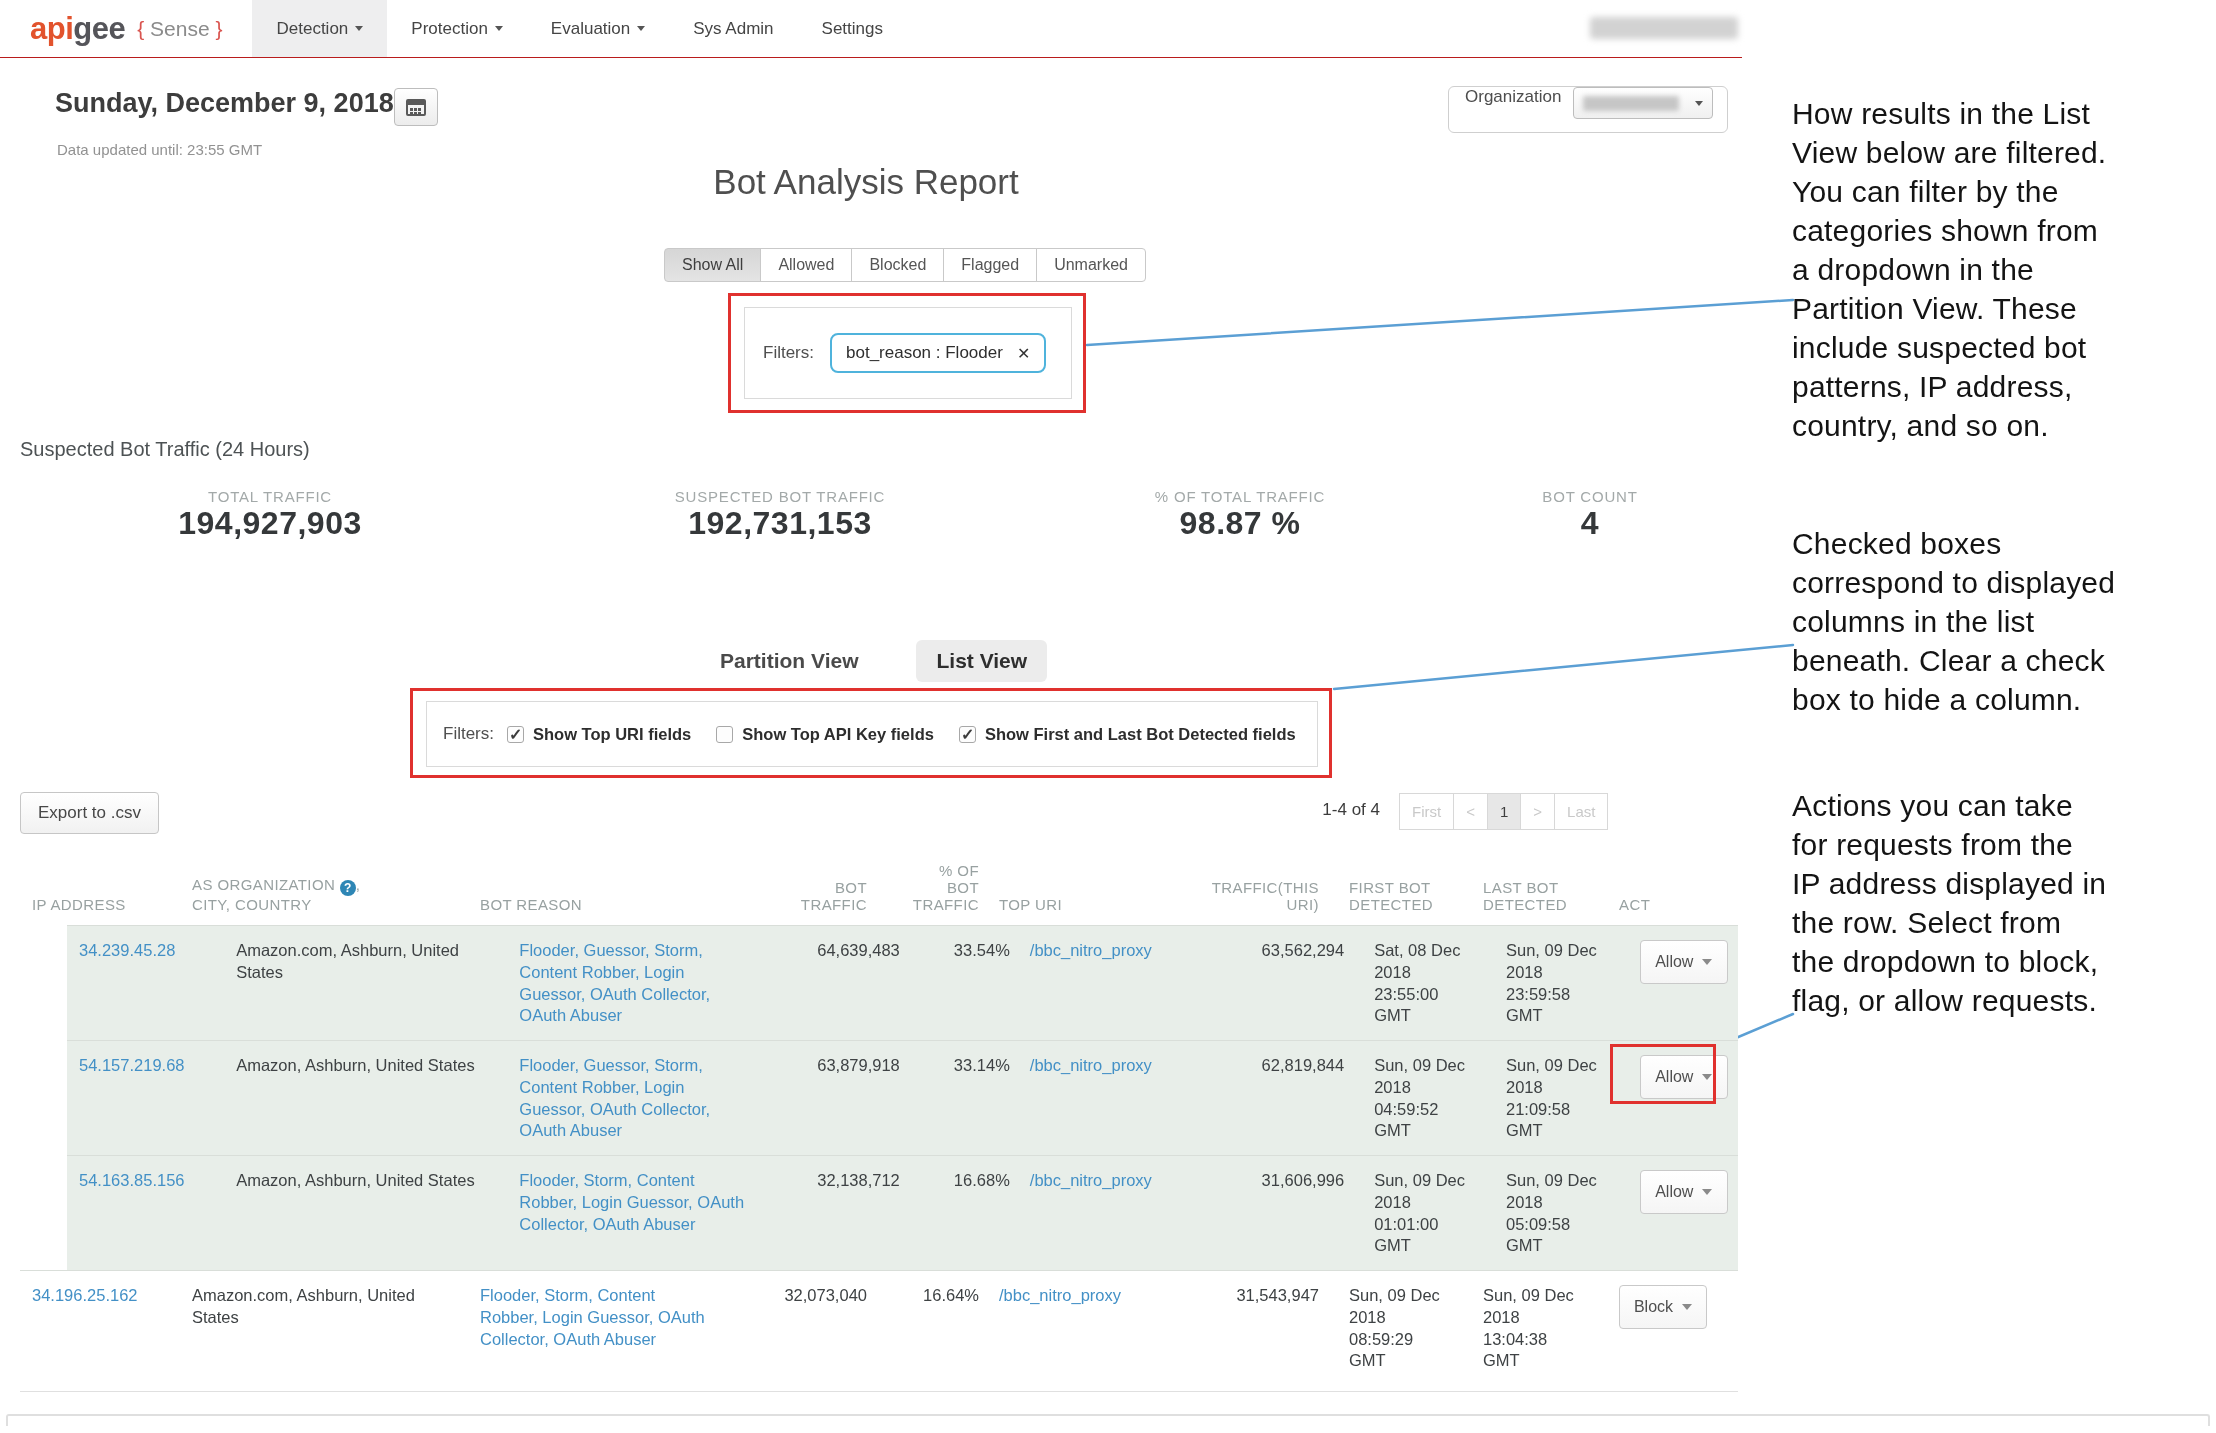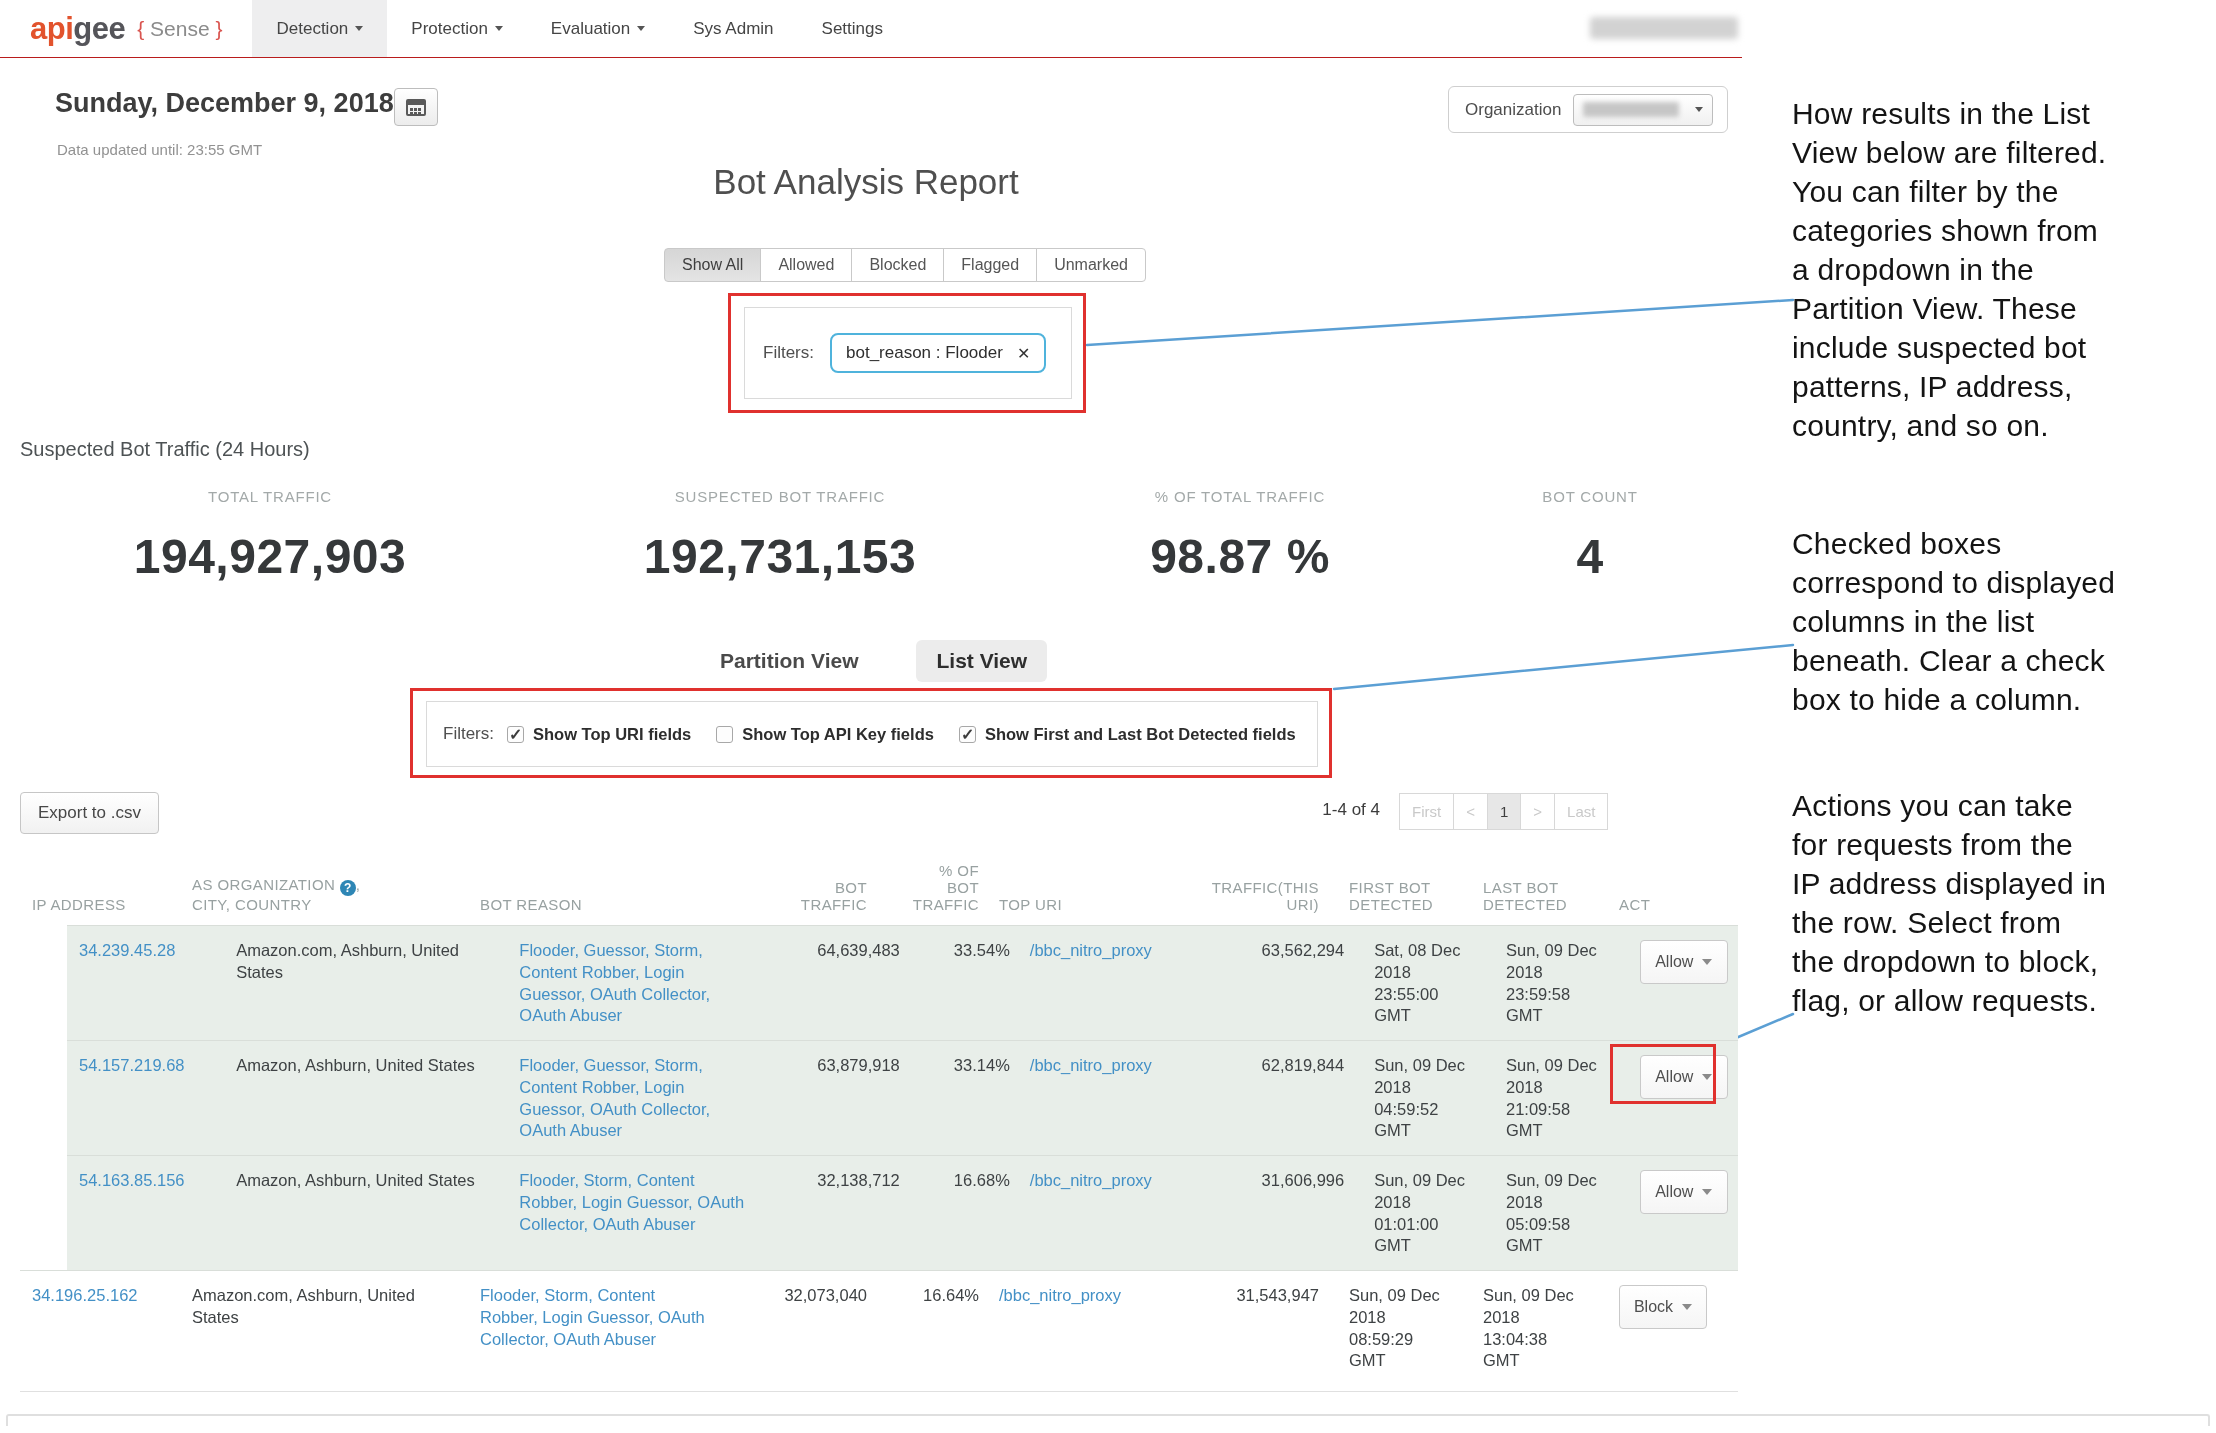--- a/index.html
+++ b/index.html
@@ -29,21 +29,21 @@
   .cal-btn { position:absolute; left:394px; top:88px; width:44px; height:38px;
              border:1px solid #bdbdbd; border-radius:4px;
              background:linear-gradient(#ffffff,#ececec); display:flex; align-items:center; justify-content:center; cursor:pointer; }
   .cal-icon { position:relative; width:20px; height:17px; border:2px solid #5a5a5a; border-radius:2px; }
   .cal-icon::before { content:""; position:absolute; left:0; right:0; top:0; height:4px; background:#5a5a5a; }
   .cal-icon::after { content:""; position:absolute; left:2px; top:7px; width:3px; height:3px; background:#5a5a5a;
                      box-shadow:4px 0 #5a5a5a, 8px 0 #5a5a5a, 0 4px #5a5a5a, 4px 4px #5a5a5a, 8px 4px #5a5a5a; }
   .updated { position:absolute; left:57px; top:141px; font-size:15px; color:#929292; }
   .org-box { position:absolute; left:1448px; top:86px; width:280px; height:47px;
              border:1px solid #cfcfcf; border-radius:6px; background:#fff;
-             display:flex; align-items:center; padding-left:16px; }
+             display:flex; align-items:flex-start; padding-left:16px; }
   .org-label { font-size:17px; color:#4d4d4d; }
   .org-select { margin-left:12px; width:140px; height:32px; border:1px solid #bdbdbd; border-radius:4px;
                 background:linear-gradient(#ffffff,#f0f0f0); display:flex; align-items:center;
                 justify-content:space-between; padding:0 9px; cursor:pointer; }
   .org-value-blur { width:96px; height:15px; background:#c6c6c6; border-radius:2px; filter:blur(2.5px); }
 
   
   .report-title { position:absolute; left:566px; top:162px; width:600px; text-align:center;
                   font-size:35px; font-weight:400; color:#4f4f4f; }
   .status-tabs { position:absolute; left:664px; top:248px; display:flex; }
@@ -58,21 +58,21 @@
                 border:1px solid #dadada; background:#fff; display:flex; align-items:center; padding-left:18px; }
   .chip-label { font-size:17px; color:#4f4f4f; margin-right:16px; }
   .filter-chip { display:flex; align-items:center; gap:14px; border:2px solid #4fb3dc; border-radius:8px;
                  padding:8px 14px; font-size:17px; color:#2e2e2e; cursor:pointer; background:#fff; }
   .chip-x { font-size:16px; color:#333; cursor:pointer; }
 
   
   .stats-title { position:absolute; left:20px; top:438px; font-size:20px; color:#4d5254; }
   .stat { position:absolute; text-align:center; }
   .stat-label { font-size:15px; color:#a3a9a9; letter-spacing:0.8px; }
-  .stat-value { margin-top:24px; font-size:48px; font-weight:700; color:#35383a; letter-spacing:0.5px; }
+  .stat-value { font-size:32px; font-weight:700; color:#35383a; letter-spacing:0.5px; }
 
   
   .view-tabs { position:absolute; left:700px; top:640px; display:flex; align-items:center; gap:38px; }
   .view-tab { font-size:21px; font-weight:700; color:#4a4a4a; padding:9px 20px; border-radius:6px; cursor:pointer; }
   .view-tab.active { background:#ececec; color:#2e2e2e; }
 
   
   .colfilter-box { position:absolute; left:426px; top:701px; width:892px; height:66px;
                    border:1px solid #dadada; background:#fff; display:flex; align-items:center;
                    padding-left:16px; gap:9px; }

